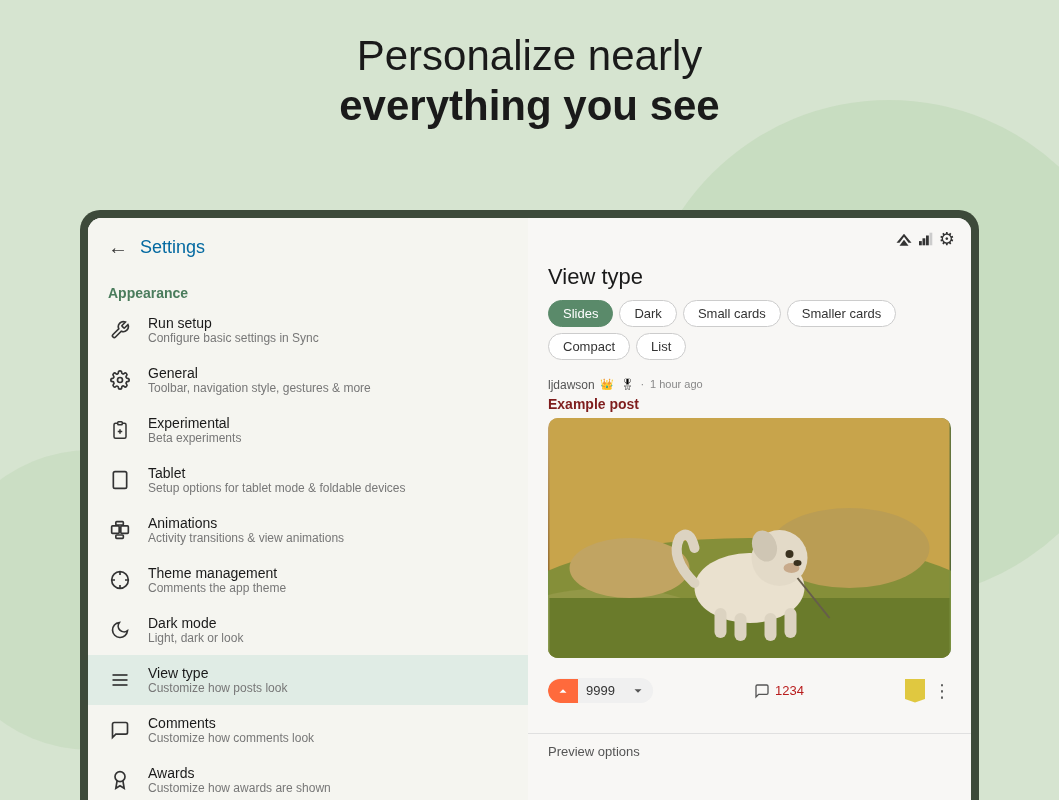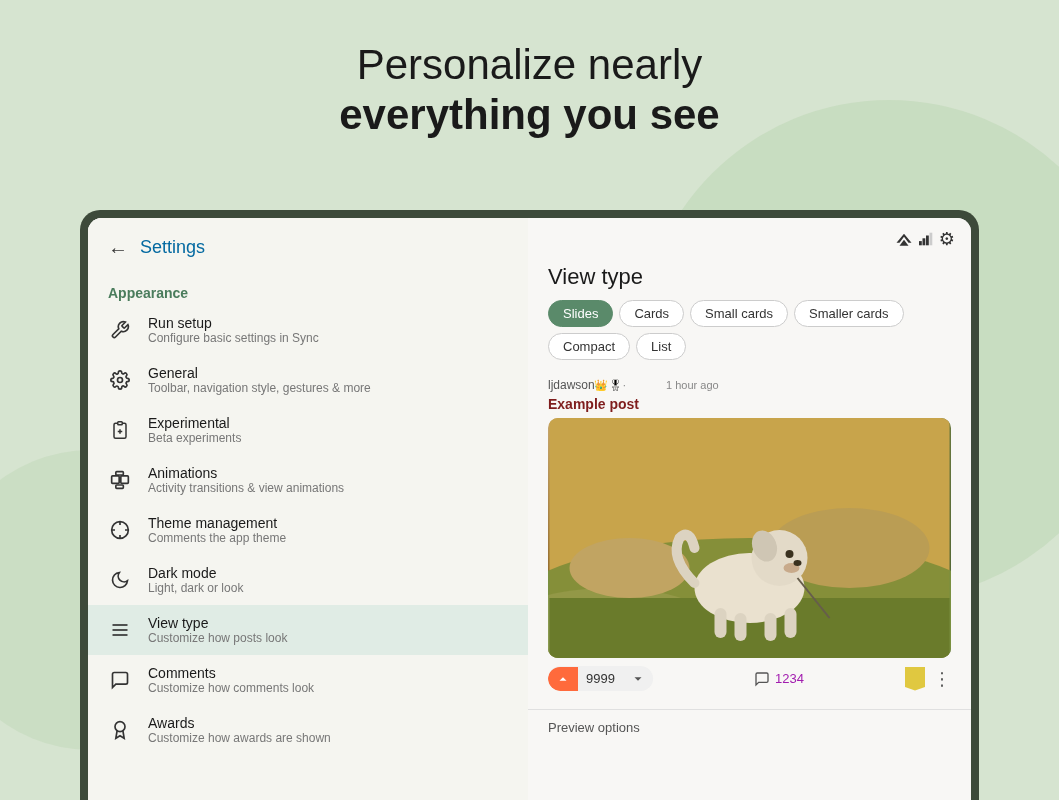--- a/index.html
+++ b/index.html
@@ -28,21 +28,21 @@
       height: 300px;
       border-radius: 50%;
       background: rgba(180, 210, 170, 0.3);
       bottom: 50px;
       left: -60px;
     }
 
     
     .header-text {
       text-align: center;
-      padding-top: 40px;
+      padding-top: 31px;
       padding-bottom: 30px;
       position: relative;
       z-index: 10;
     }
     .header-text .line1 {
       font-size: 42px;
       font-weight: 400;
       color: #1a1a1a;
       line-height: 1.2;
     }
@@ -183,32 +183,31 @@
       color: white;
       border-color: #5a8a6a;
     }
 
     
     .post-area {
       padding: 10px 20px;
     }
     .post-meta {
       display: flex;
-      align-items: center;
-      gap: 0;
+      align-items: flex-start;
+      gap: 6px;
       margin-bottom: 4px;
     }
     .post-user {
       font-size: 12px;
       color: #555;
     }
     .post-time {
       font-size: 11px;
       color: #888;
-      margin-left: 40px;
     }
     .post-title {
       font-size: 14px;
       font-weight: 600;
       color: #7f1d1d;
       margin-bottom: 6px;
     }
 
     
     .post-image {
@@ -221,21 +220,21 @@
       display: flex;
       align-items: center;
       justify-content: center;
     }
 
     
     .post-actions {
       display: flex;
       align-items: center;
       justify-content: space-between;
-      padding: 8px 0;
+      padding: 20px 0;
     }
     .vote-area {
       display: flex;
       align-items: center;
       gap: 0;
       background: #f0f0f0;
       border-radius: 20px;
       overflow: hidden;
     }
     .vote-btn {
@@ -260,21 +259,21 @@
       background: #f0f0f0;
       color: #555;
       border-radius: 0 20px 20px 0;
       padding: 5px 8px;
     }
     .comment-area {
       display: flex;
       align-items: center;
       gap: 5px;
       font-size: 13px;
-      color: #a21caf;
+      color: #b91c1c;
     }
     .right-actions {
       display: flex;
       align-items: center;
       gap: 8px;
     }
     .bookmark-icon {
       width: 20px;
       height: 24px;
       background: #e0c840;
@@ -350,20 +349,32 @@
               <line x1="12" y1="11" x2="12" y2="17"></line>
               <line x1="9" y1="14" x2="15" y2="14"></line>
           </svg>
         </div>
         <div class="menu-text">
           <span class="menu-item-title">Experimental</span>
           <span class="menu-item-subtitle">Beta experiments</span>
         </div>
       </div>
 
+      <div class="menu-item">
+        <div class="menu-icon">
+          <svg width="20" height="20" viewBox="0 0 24 24" fill="none" stroke="#333" stroke-width="2">
+            <rect x="4" y="2" width="16" height="20" rx="2" ry="2"></rect>
+              <line x1="12" y1="18" x2="12.01" y2="18"></line>
+          </svg>
+        </div>
+        <div class="menu-text">
+          <span class="menu-item-title">Tablet</span>
+          <span class="menu-item-subtitle">Setup options for tablet mode &amp; foldable devices</span>
+        </div>
+      </div>
 
       <div class="menu-item">
         <div class="menu-icon">
           <svg width="20" height="20" viewBox="0 0 24 24" fill="none" stroke="#333" stroke-width="2">
             <rect x="2" y="7" width="9" height="9" rx="1"></rect>
               <rect x="13" y="7" width="9" height="9" rx="1"></rect>
               <rect x="7" y="2" width="9" height="4" rx="1"></rect>
               <rect x="7" y="18" width="9" height="4" rx="1"></rect>
           </svg>
         </div>
@@ -457,21 +468,21 @@
             <rect x="15" y="0" width="4" height="18" fill="#ccc"></rect>
           </svg>
           <span style="font-size:18px; color:#333; cursor:pointer;">⚙</span>
         </div>
       </div>
 
       <div class="view-type-section">
         <div class="view-type-title">View type</div>
         <div class="tab-pills">
           <div class="tab-pill active">Slides</div>
-          <div class="tab-pill">Cards</div>
+          <div class="tab-pill">Dark</div>
           <div class="tab-pill">Small cards</div>
           <div class="tab-pill">Smaller cards</div>
           <div class="tab-pill">Compact</div>
           <div class="tab-pill">List</div>
         </div>
       </div>
 
       <div class="post-area">
         <div class="post-meta">
           <span class="post-user">ljdawson</span>

